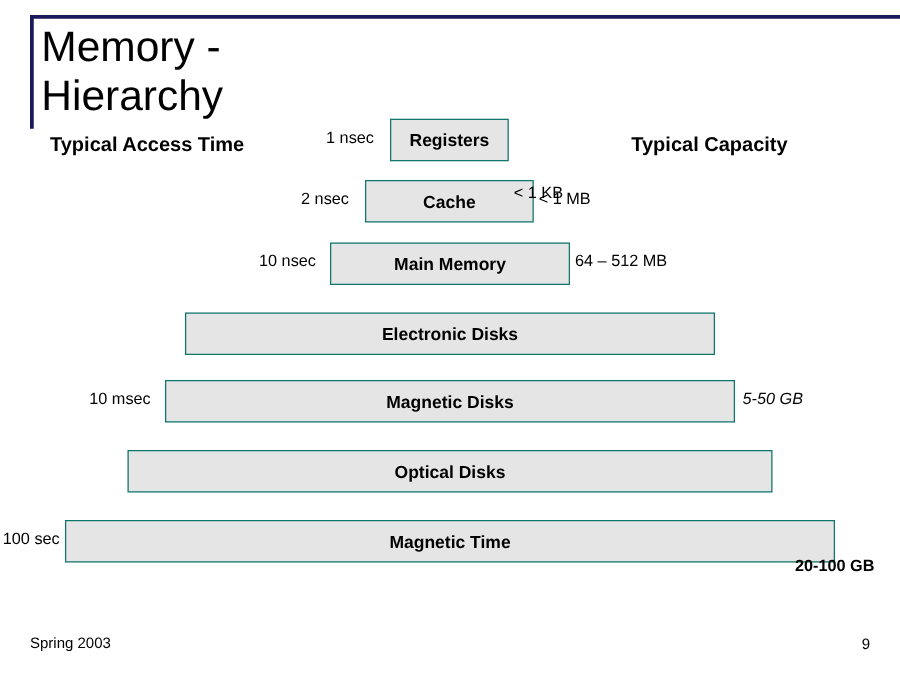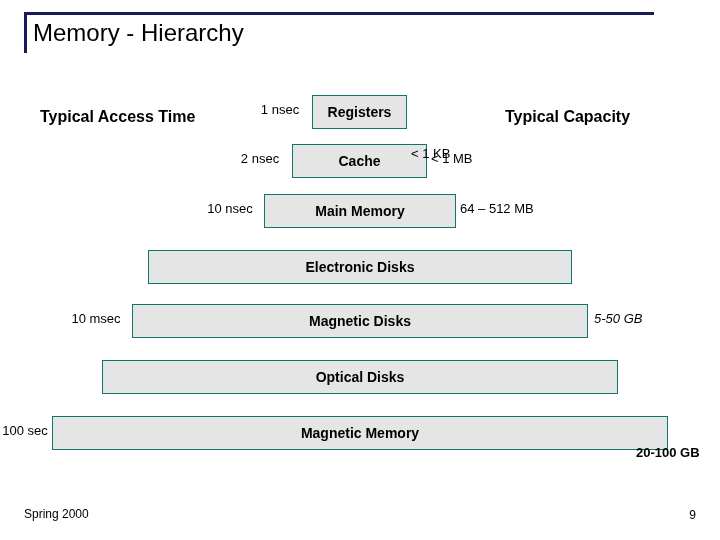--- a/index.html
+++ b/index.html
@@ -1,21 +1,21 @@
 <!DOCTYPE html>
 <html><head>
 <meta charset="utf-8">
 <style>
   * { box-sizing: border-box; margin: 0; padding: 0; }
   html, body { width: 720px; height: 540px; font-family: Arial, Helvetica, sans-serif; background: #fff; color: #000; }
   .slide { width: 720px; height: 540px; position: relative; }
   .title {
     position: absolute;
     left: 24px; top: 12px;
-    font-size: 24px;
+    font-size: 34px;
     font-weight: 400;
     border-top: 3px solid #1a1a5a;
     border-left: 3px solid #1a1a5a;
     padding: 4px 410px 6px 6px;
   }
   .label-access {
     position: absolute;
     left: 40px; top: 108px;
     font-size: 16px; font-weight: 700;
   }
@@ -94,32 +94,32 @@
 
   <div class="label-access">Typical Access Time</div>
   <div class="label-capacity">Typical Capacity</div>
 
   <div id="t0" class="tier">Registers</div>
   <div id="t2" class="tier">Main Memory</div>
   <div id="t1" class="tier">Cache</div>
   <div id="t3" class="tier">Electronic Disks</div>
   <div id="t4" class="tier">Magnetic Disks</div>
   <div id="t5" class="tier">Optical Disks</div>
-  <div id="t6" class="tier">Magnetic Memory</div>
+  <div id="t6" class="tier">Magnetic Time</div>
 
   <div id="a0" class="timeTag">1 nsec</div>
   <div id="a1" class="timeTag">2 nsec</div>
   <div id="a2" class="timeTag">10 nsec</div>
   <div id="a4" class="timeTag">10 msec</div>
   <div id="a6" class="timeTag">100 sec</div>
 
   <div id="c0" class="capTag">&lt; 1 KB</div>
   <div id="c1" class="capTag">&lt; 1 MB</div>
   <div id="c2" class="capTag">64 – 512 MB</div>
   <div id="c4" class="capTag">5-50 GB</div>
   <div id="c6" class="capTag">20-100 GB</div>
 
   <div class="footer-left">
     <br>
-    <span>Spring 2000</span>
+    <span>Spring 2003</span>
   </div>
   <div class="footer-right">9</div>
 </div>
 
 </body></html>

